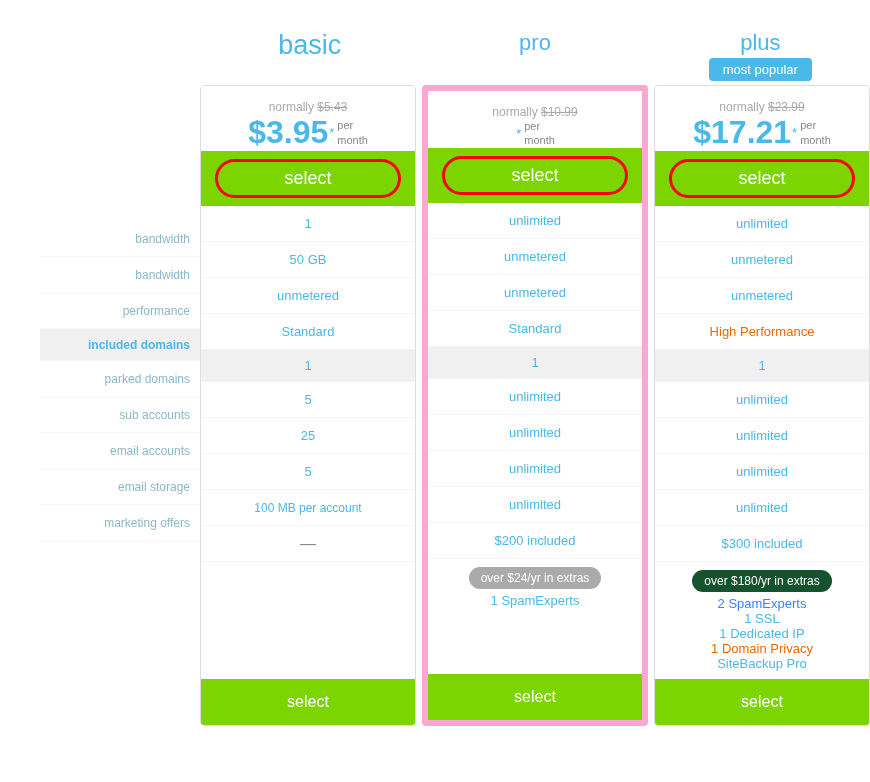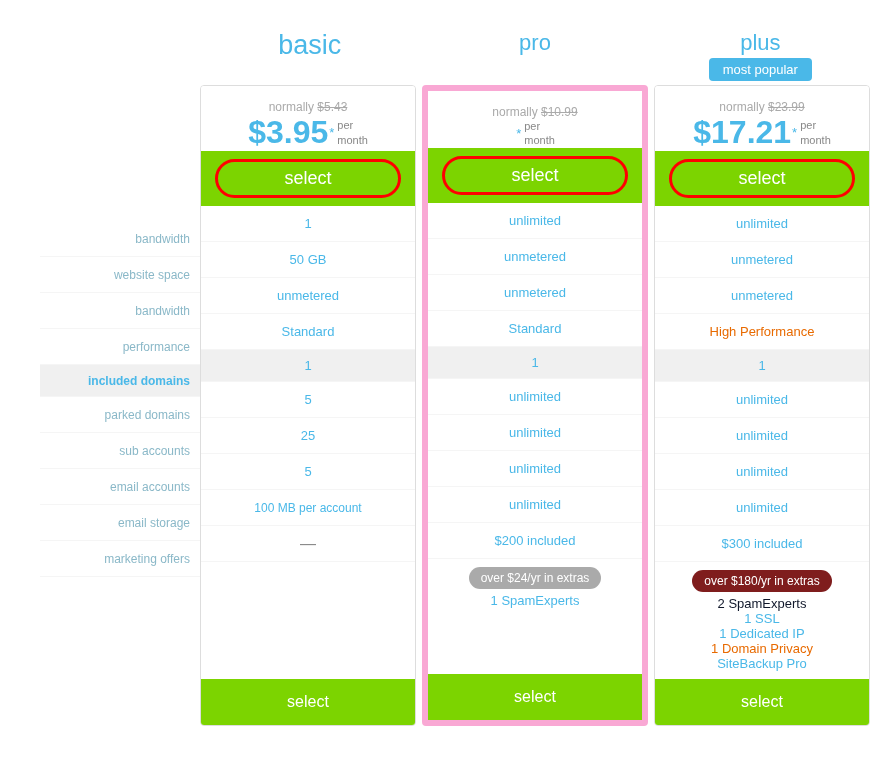--- a/index.html
+++ b/index.html
@@ -65,21 +65,20 @@
     </div>
   </div>
 
   <div style="display:flex; width:100%;">
 
     <div style="width:160px; flex-shrink:0; display:flex; flex-direction:column;">
 
       <div style="height:136px;"></div>
 
       <div class="label-r">bandwidth</div>
-      <div class="label-r">website space</div>
       <div class="label-r">bandwidth</div>
       <div class="label-r">performance</div>
       <div class="label-r shaded" style="color:#4ab8e8; font-weight:bold; background:#f0f0f0; height:32px;">included domains</div>
       <div class="label-r">parked domains</div>
       <div class="label-r">sub accounts</div>
       <div class="label-r">email accounts</div>
       <div class="label-r">email storage</div>
       <div class="label-r">marketing offers</div>
     </div>
 
@@ -168,22 +167,22 @@
         <div class="r">unmetered</div>
         <div class="r high-p">High Performance</div>
         <div class="r shaded">1</div>
         <div class="r">unlimited</div>
         <div class="r">unlimited</div>
         <div class="r">unlimited</div>
         <div class="r">unlimited</div>
         <div class="r">$300 included</div>
 
         <div style="padding:8px; text-align:center; font-size:13px; color:#4ab8e8;">
-          <div style="background:#7f1d1d; color:#fff; border-radius:20px; font-size:12px; padding:4px 12px; display:inline-block; margin-bottom:4px;">over $180/yr in extras</div>
-          <div style="color:#0f172a;">2 SpamExperts</div>
+          <div style="background:#14532d; color:#fff; border-radius:20px; font-size:12px; padding:4px 12px; display:inline-block; margin-bottom:4px;">over $180/yr in extras</div>
+          <div style="color:#3b82f6;">2 SpamExperts</div>
           <div style="color:#4ab8e8;">1 SSL</div>
           <div style="color:#4ab8e8;">1 Dedicated IP</div>
           <div style="color:#e86a00;">1 Domain Privacy</div>
           <div style="color:#4ab8e8;">SiteBackup Pro</div>
         </div>
 
         <div style="background:#7cd400; padding:8px 0; margin-top:auto;">
           <button style="background:#7cd400; color:white; border:none; font-size:16px; width:100%; padding:6px 0; cursor:pointer; display:block; text-align:center;">select</button>
         </div>
       </div>

